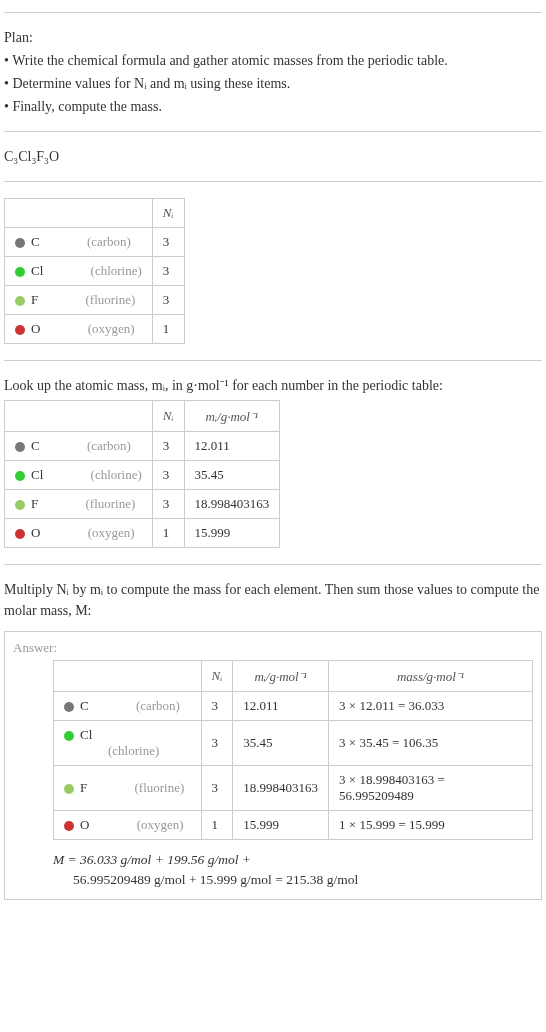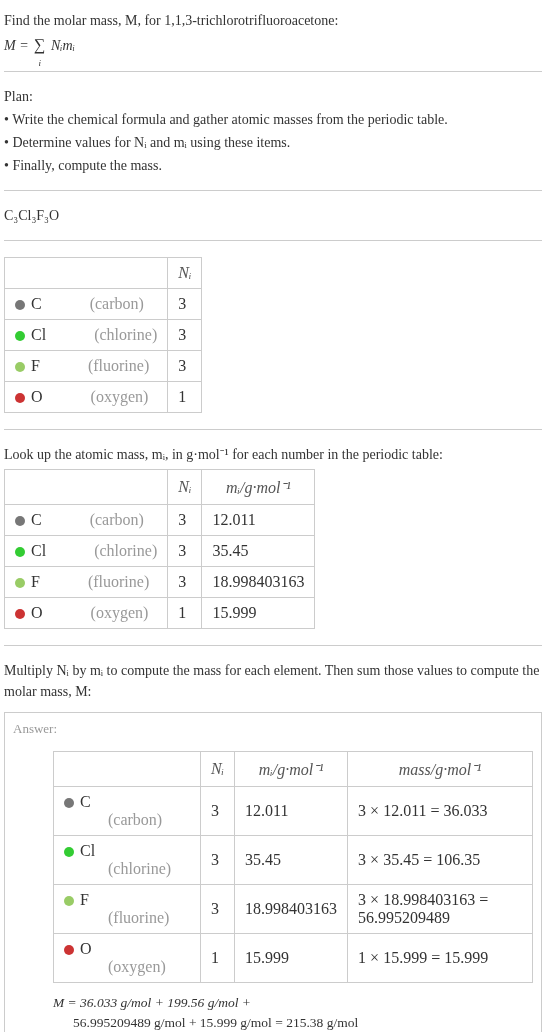--- a/index.html
+++ b/index.html
@@ -23,21 +23,21 @@
     margin: 8px 0;
   }
   .math-i { font-style: italic; }
   table.grid {
     border-collapse: collapse;
     margin: 4px 0;
   }
   table.grid th, table.grid td {
     border: 1px solid #ccc;
     padding: 6px 10px;
-    font-size: 16px;
+    font-size: 13px;
     text-align: left;
   }
   table.grid th {
     font-weight: normal;
     color: #555;
     text-align: center;
     font-style: italic;
   }
   .swatch {
     display: inline-block;
@@ -49,21 +49,21 @@
   }
   .elname { color: #999; margin-left: 44px; }
   .answer-box {
     border: 1px solid #ccc;
     padding: 8px 8px 8px 8px;
     margin-top: 4px;
   }
   .answer-label {
     color: #999;
     font-size: 13px;
-    margin-bottom: 14px;
+    margin-bottom: 4px;
   }
   .answer-inner {
     padding-left: 40px;
   }
   .final-mass {
     margin-top: 10px;
     font-size: 13.5px;
     line-height: 1.5;
   }
   .sigma {
@@ -81,26 +81,20 @@
     font-style: italic;
   }
   .line { margin: 2px 0; line-height: 1.5; }
   .val-cell { font-family: Georgia, serif; }
   .center { text-align: center; }
 </style>
 </head>
 <body>
 <div class="container">
 
-<div class="section">
-  <div class="line">Find the molar mass, M, for 1,1,3-trichlorotrifluoroacetone:</div>
-  <div class="line">
-    <span class="math-i">M = </span><span class="sigma">∑<span class="under">i</span></span><span class="math-i"> Nᵢmᵢ</span>
-  </div>
-</div>
 
 <hr class="sep">
 
 <div class="section">
   <div class="line">Plan:</div>
   <div class="line">• Write the chemical formula and gather atomic masses from the periodic table.</div>
   <div class="line">• Determine values for Nᵢ and mᵢ using these items.</div>
   <div class="line">• Finally, compute the mass.</div>
 </div>
 

